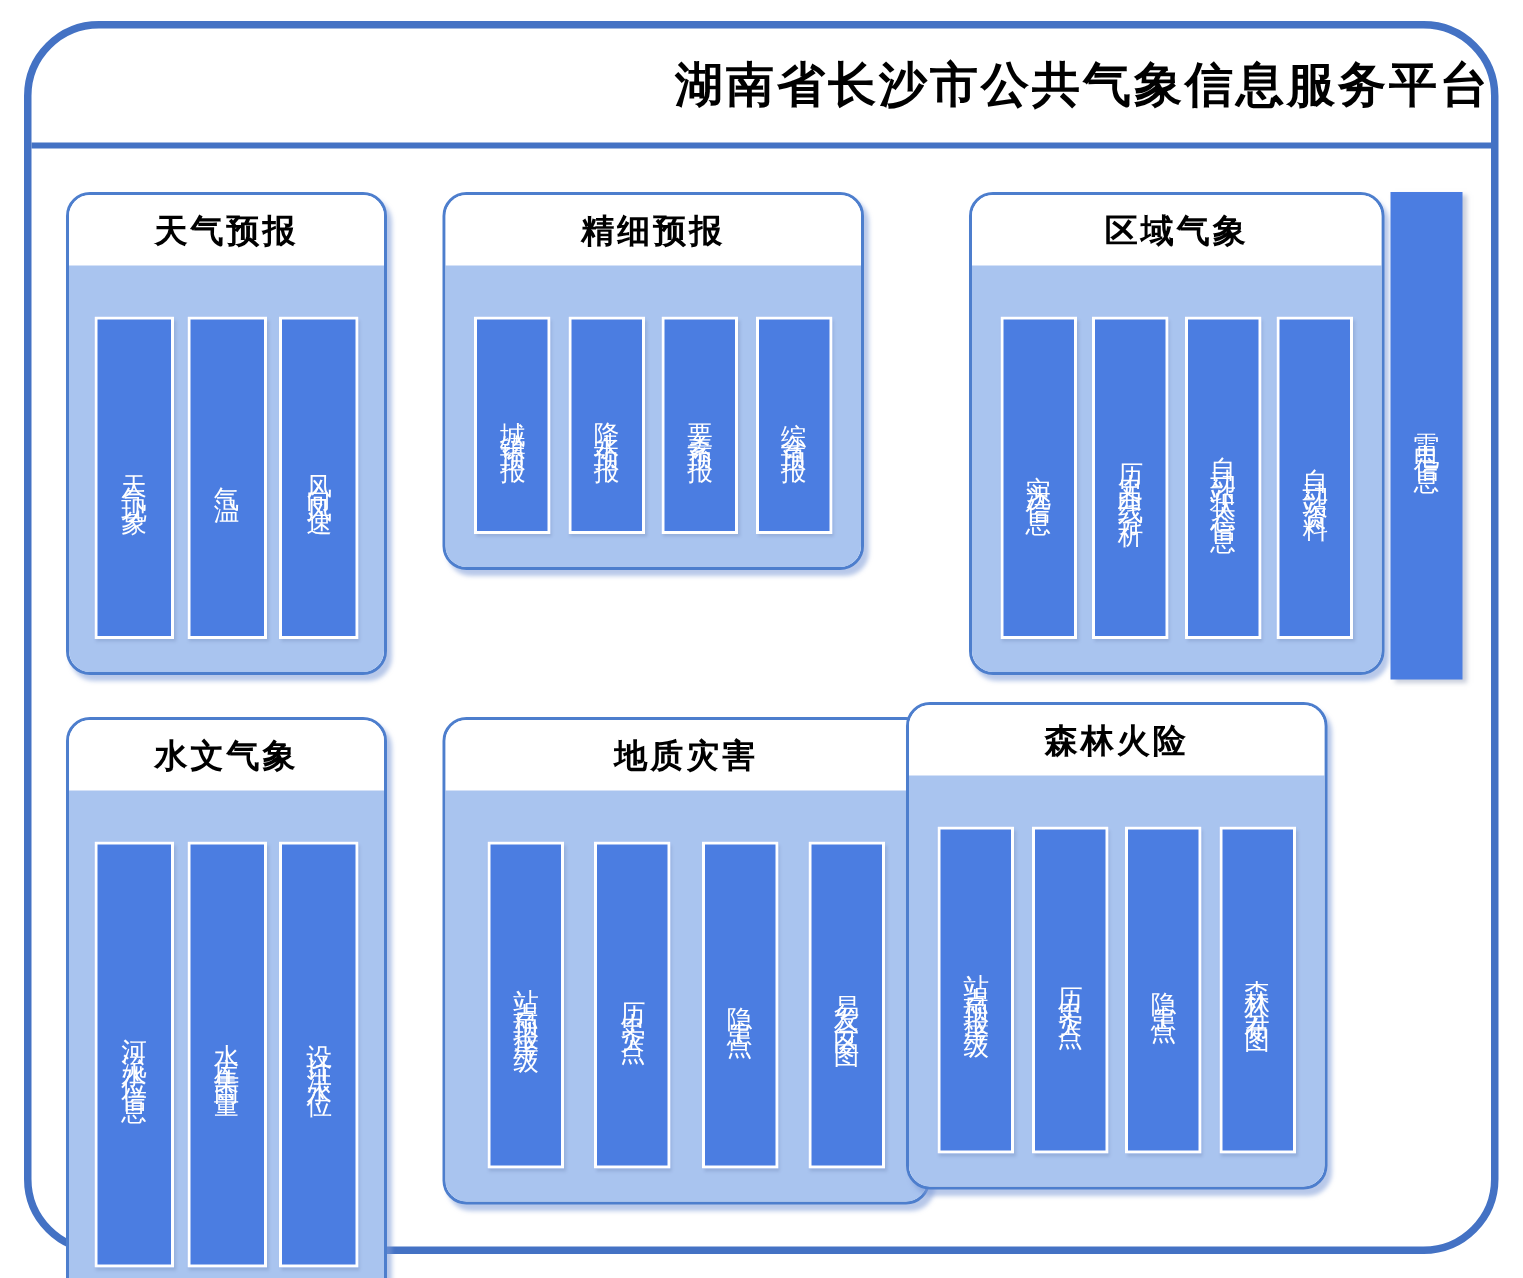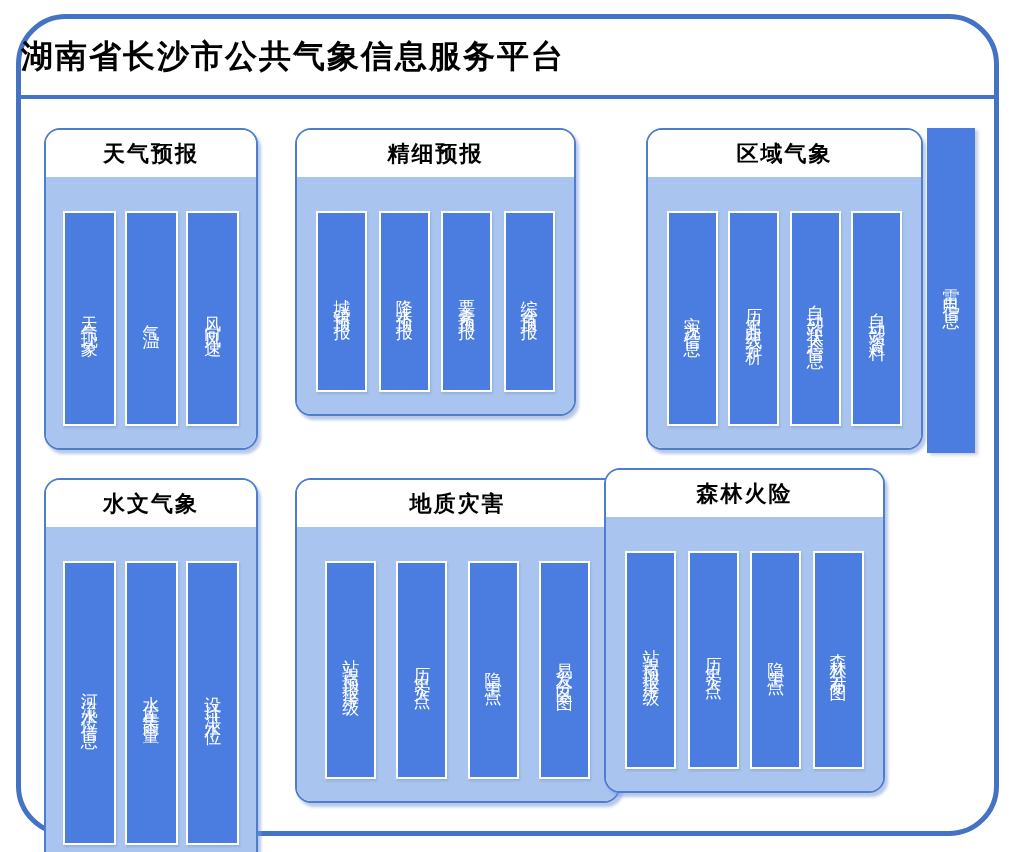--- a/index.html
+++ b/index.html
@@ -13,21 +13,21 @@
 
   
   .frame {
     position:absolute; left:16px; top:14px; right:16px; bottom:16px;
     border:5px solid #4472C4; border-radius:50px;
     background:#ffffff;
   }
   .title-bar {
     position:absolute; left:0; right:0; top:0; height:80px;
     border-bottom:4px solid #4472C4;
-    display:flex; align-items:center; justify-content:flex-start;
+    display:flex; align-items:center; justify-content:flex-end;
   }
   .page-title {
     font-size:32px; font-weight:bold; color:#000000;
     letter-spacing:2px; white-space:nowrap;
   }
 
   
   .panel {
     position:absolute;
     border:2px solid #4d7ecd; border-radius:16px;
@@ -91,21 +91,21 @@
         </div>
       <div class="bar bar-w53">
           <span class="bar-label">气温</span>
         </div>
       <div class="bar bar-w53">
           <span class="bar-label">风向风速</span>
         </div>
     </div>
   </section>
 
-  <section class="panel" style="left:295px; top:128px; width:281px; height:288px;">
+  <section class="panel" style="left:295px; top:128px; width:281px; height:252px;">
     <header class="panel-header">精细预报</header>
     <div class="panel-body">
       <div class="bar bar-w51">
           <span class="bar-label">城镇预报</span>
         </div>
       <div class="bar bar-w51">
           <span class="bar-label">降水预报</span>
         </div>
       <div class="bar bar-w51">
           <span class="bar-label">要素预报</span>

